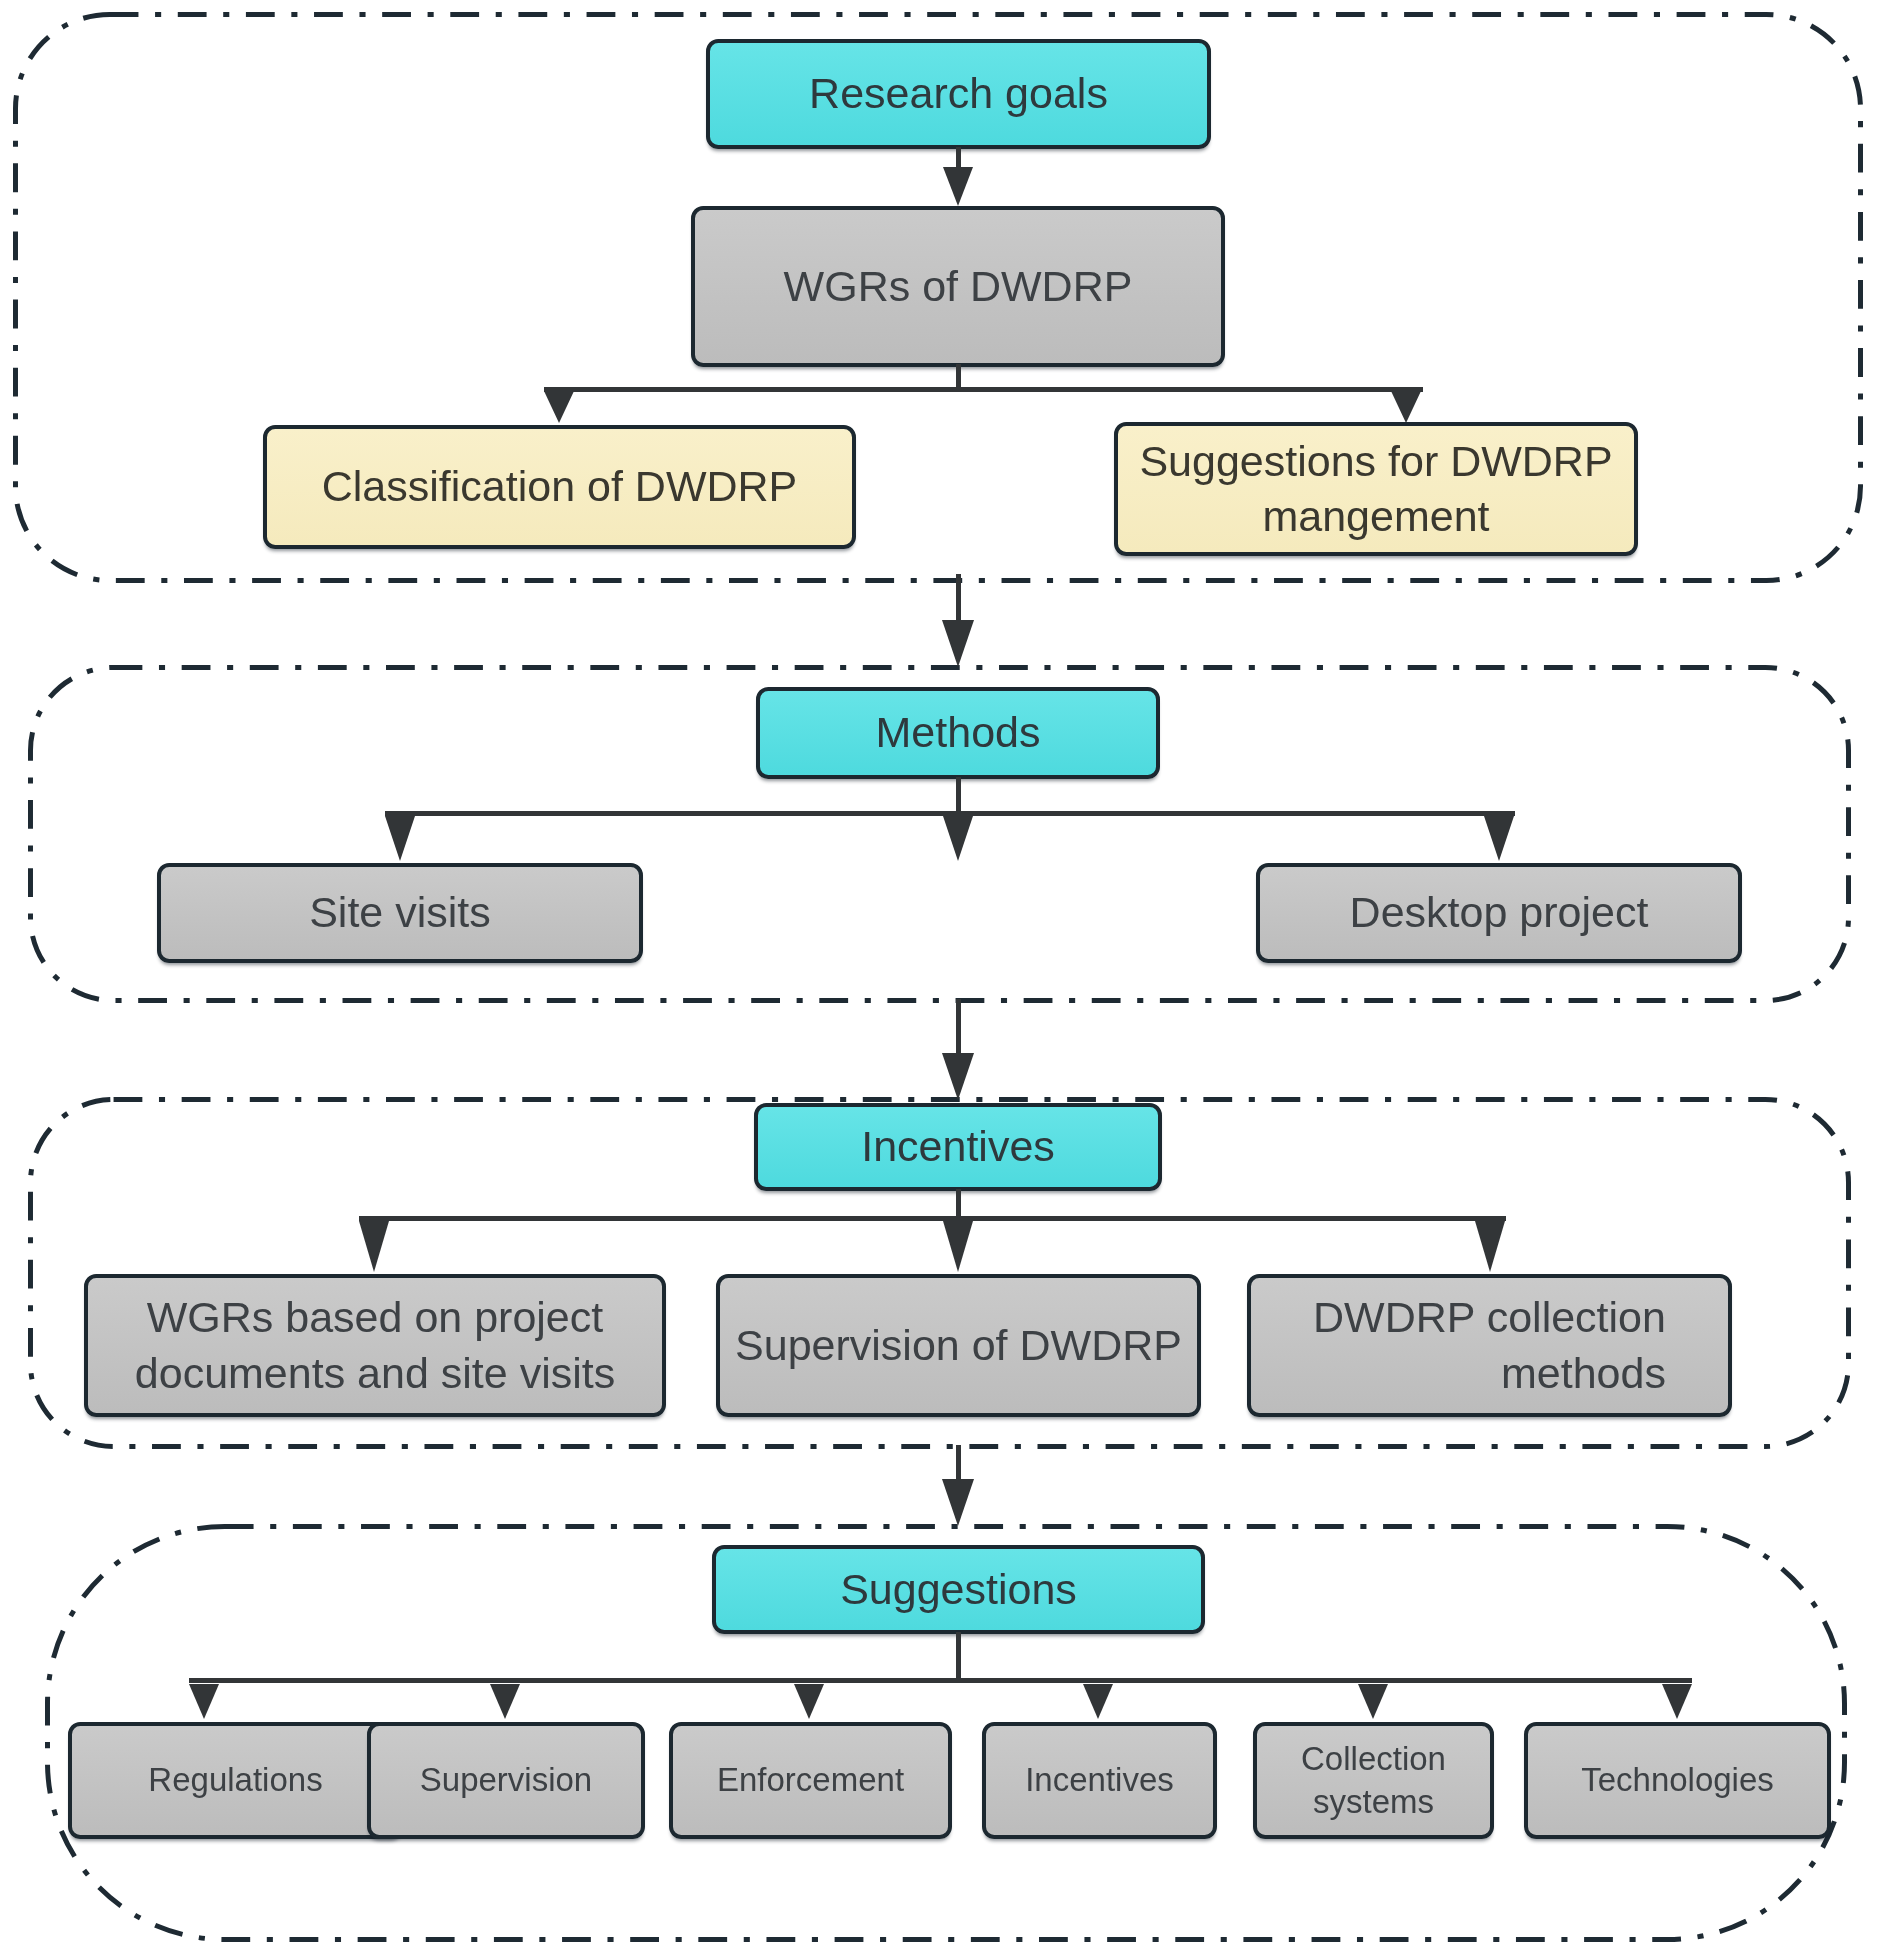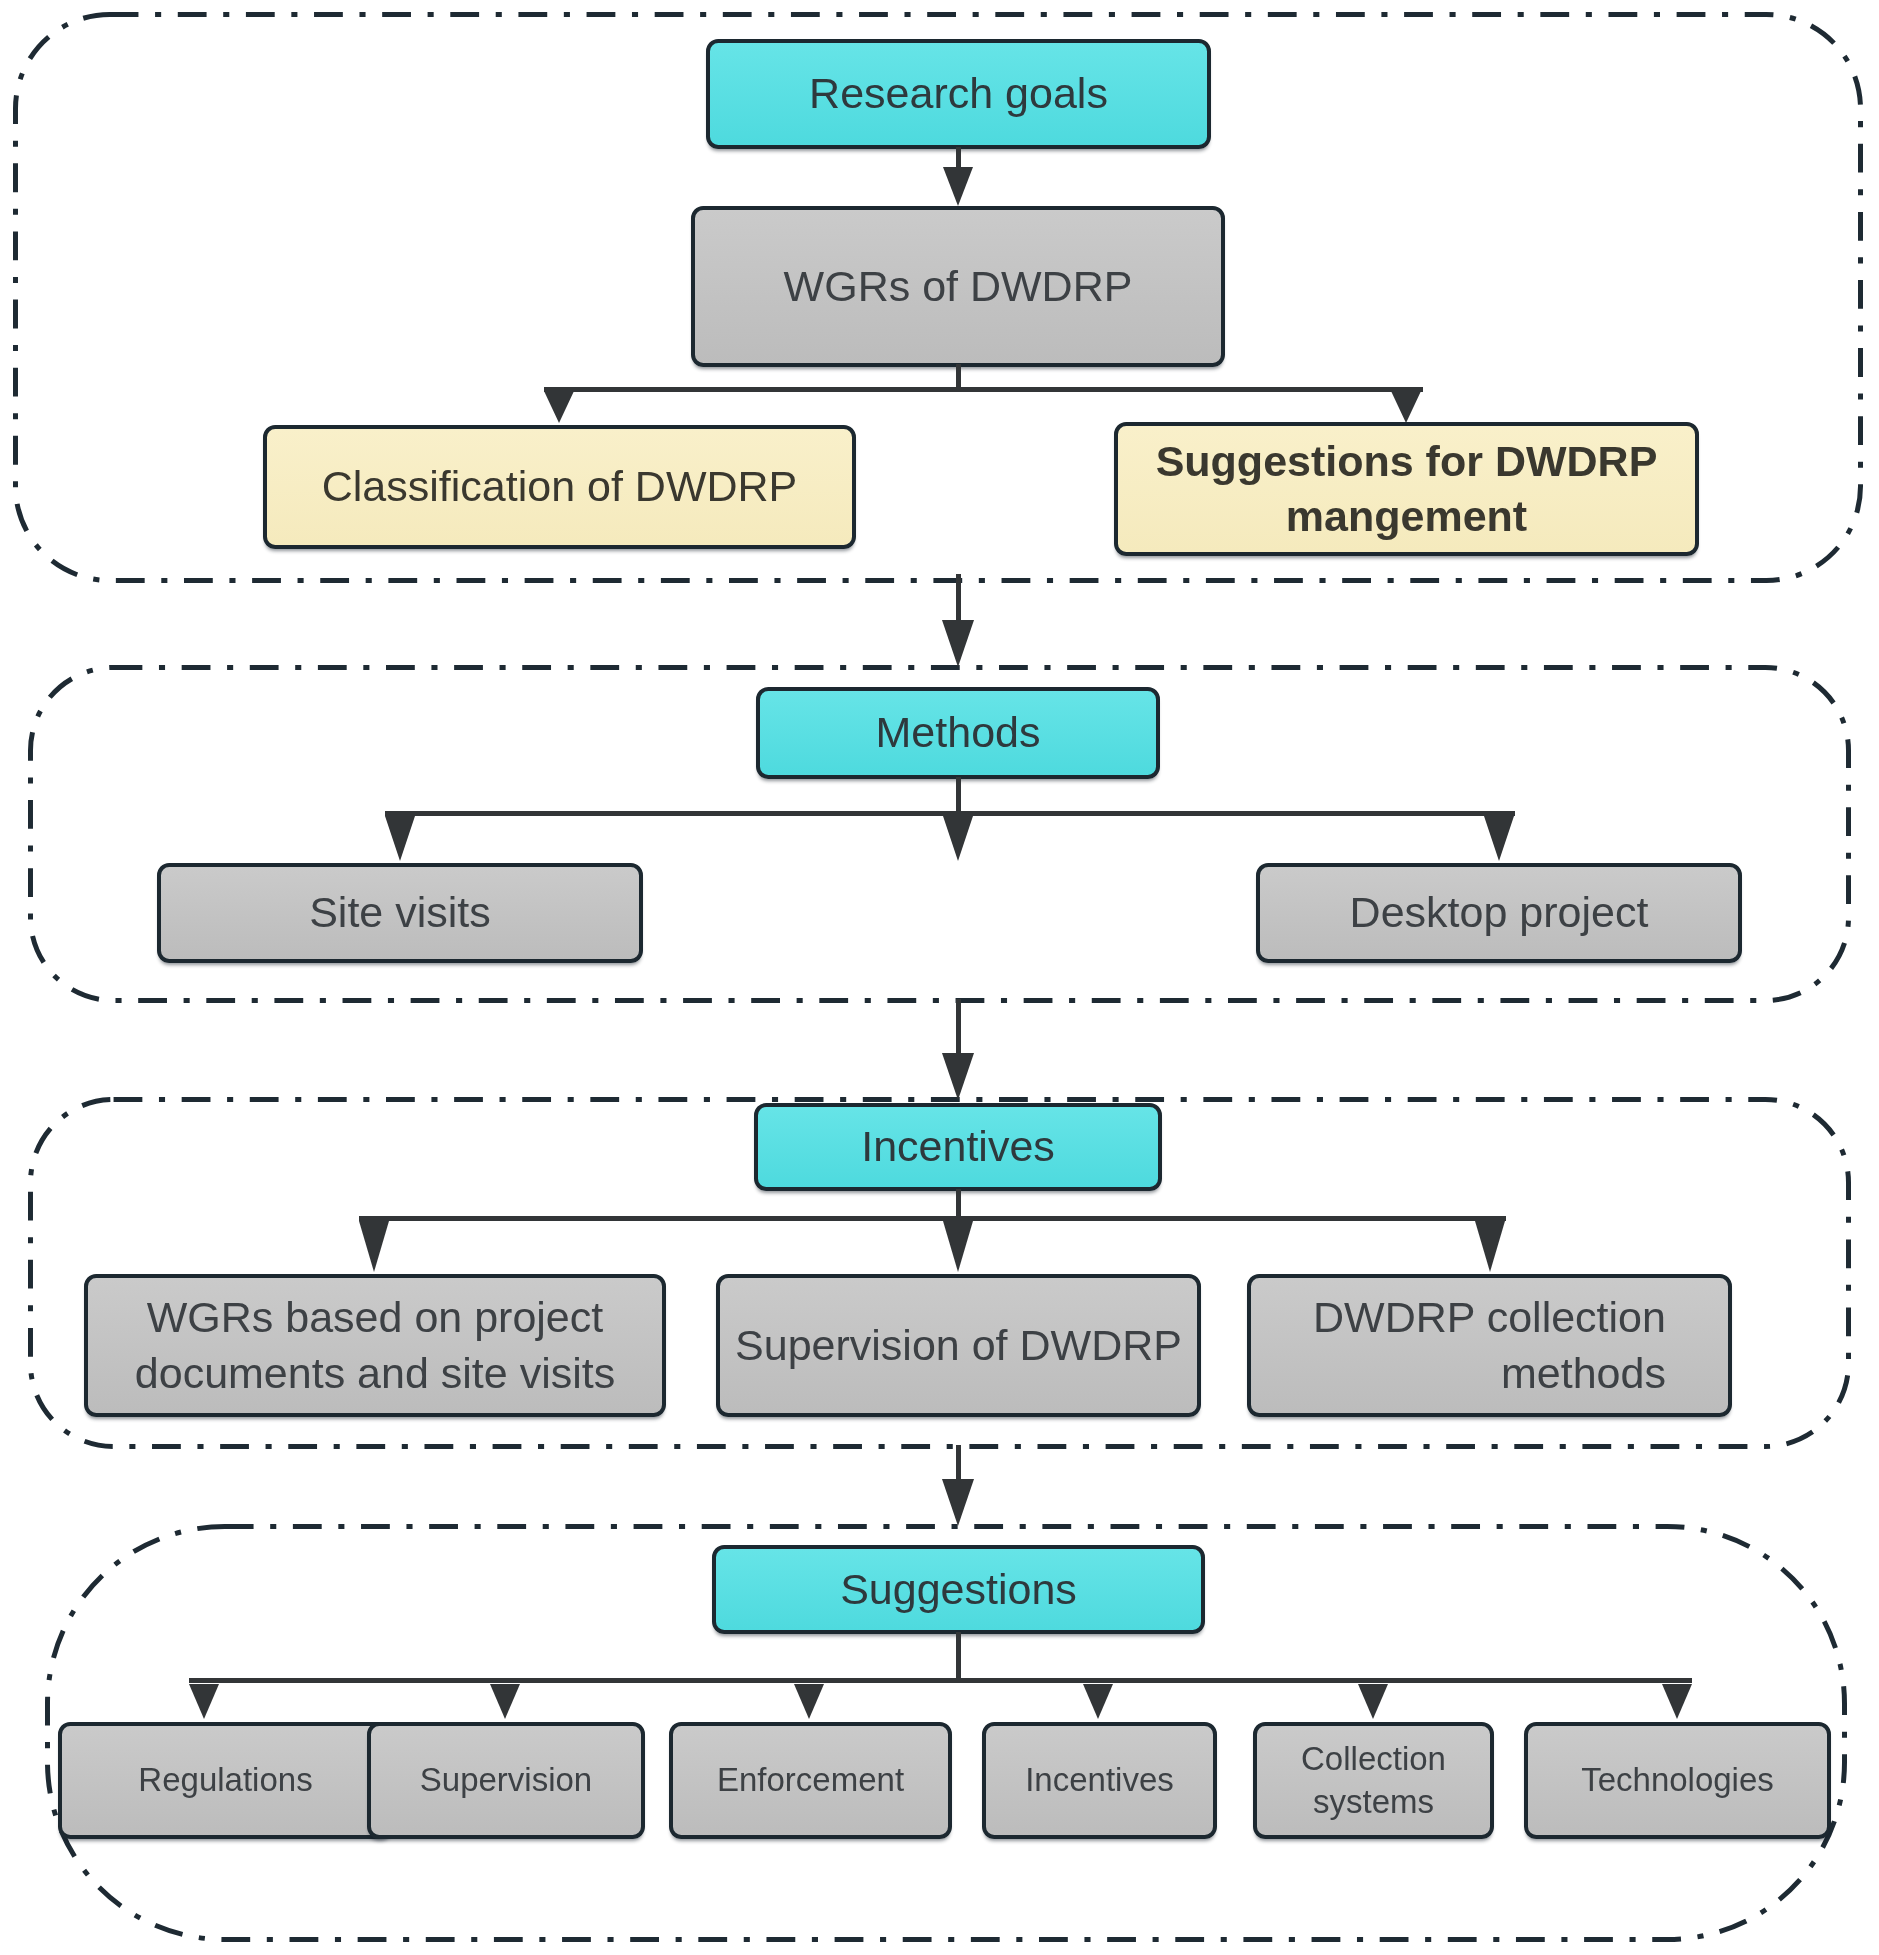--- a/index.html
+++ b/index.html
@@ -20,32 +20,32 @@
     text-align:center;white-space:pre-line;box-sizing:border-box;
     border:4.4px solid #1c2830;border-radius:12.2px;font-size:43px;line-height:1.28;
     box-shadow:0 4.4px 3.9px -2.8px rgba(10,20,30,0.45);
   }
   .cyan{background:linear-gradient(#66e4e7,#4edade);color:#2e393d;}
   .gray{background:linear-gradient(#cacaca,#bcbcbc);color:#3d4145;}
   .yellow{background:linear-gradient(#f9f0ca,#f5eabd);color:#3a382f;}
   .b-research{left:706px;top:39px;width:505px;height:110px;}
   .b-wgrs{left:691px;top:206px;width:534px;height:161px;}
   .b-class{left:263px;top:425px;width:593px;height:124px;}
-  .b-sugmgmt{left:1114px;top:422px;width:585px;height:134px;font-weight:bold;}
+  .b-sugmgmt{left:1114px;top:422px;width:524px;height:134px;}
   .b-methods{left:756px;top:687px;width:404px;height:92px;}
   .b-site{left:157px;top:863px;width:486px;height:100px;}
   .b-inter{left:715px;top:863px;width:486px;height:100px;}
   .b-desk{left:1256px;top:863px;width:486px;height:100px;}
   .b-valid{left:754px;top:1103px;width:408px;height:88px;}
   .b-wgrsbased{left:84px;top:1274px;width:582px;height:143px;}
   .b-comp{left:716px;top:1274px;width:485px;height:143px;}
   .b-dwdrpcoll{left:1247px;top:1274px;width:485px;height:143px;text-align:right;}
   .b-sugg{left:712px;top:1545px;width:493px;height:89px;}
   .row6{font-size:33px;}
-  .b-reg{left:58px;top:1722px;width:335px;height:117px;}
+  .b-reg{left:68px;top:1722px;width:335px;height:117px;}
   .b-sup{left:367px;top:1722px;width:278px;height:117px;}
   .b-enf{left:669px;top:1722px;width:283px;height:117px;}
   .b-inc{left:982px;top:1722px;width:235px;height:117px;}
   .b-colsys{left:1253px;top:1722px;width:241px;height:117px;}
   .b-tech{left:1524px;top:1722px;width:307px;height:117px;}
   
   .vline,.hline{position:absolute;background:#323537;}
   .vline{width:5px;}
   .hline{height:5px;}
   .l-rg{left:956px;top:147px;height:23px;}

